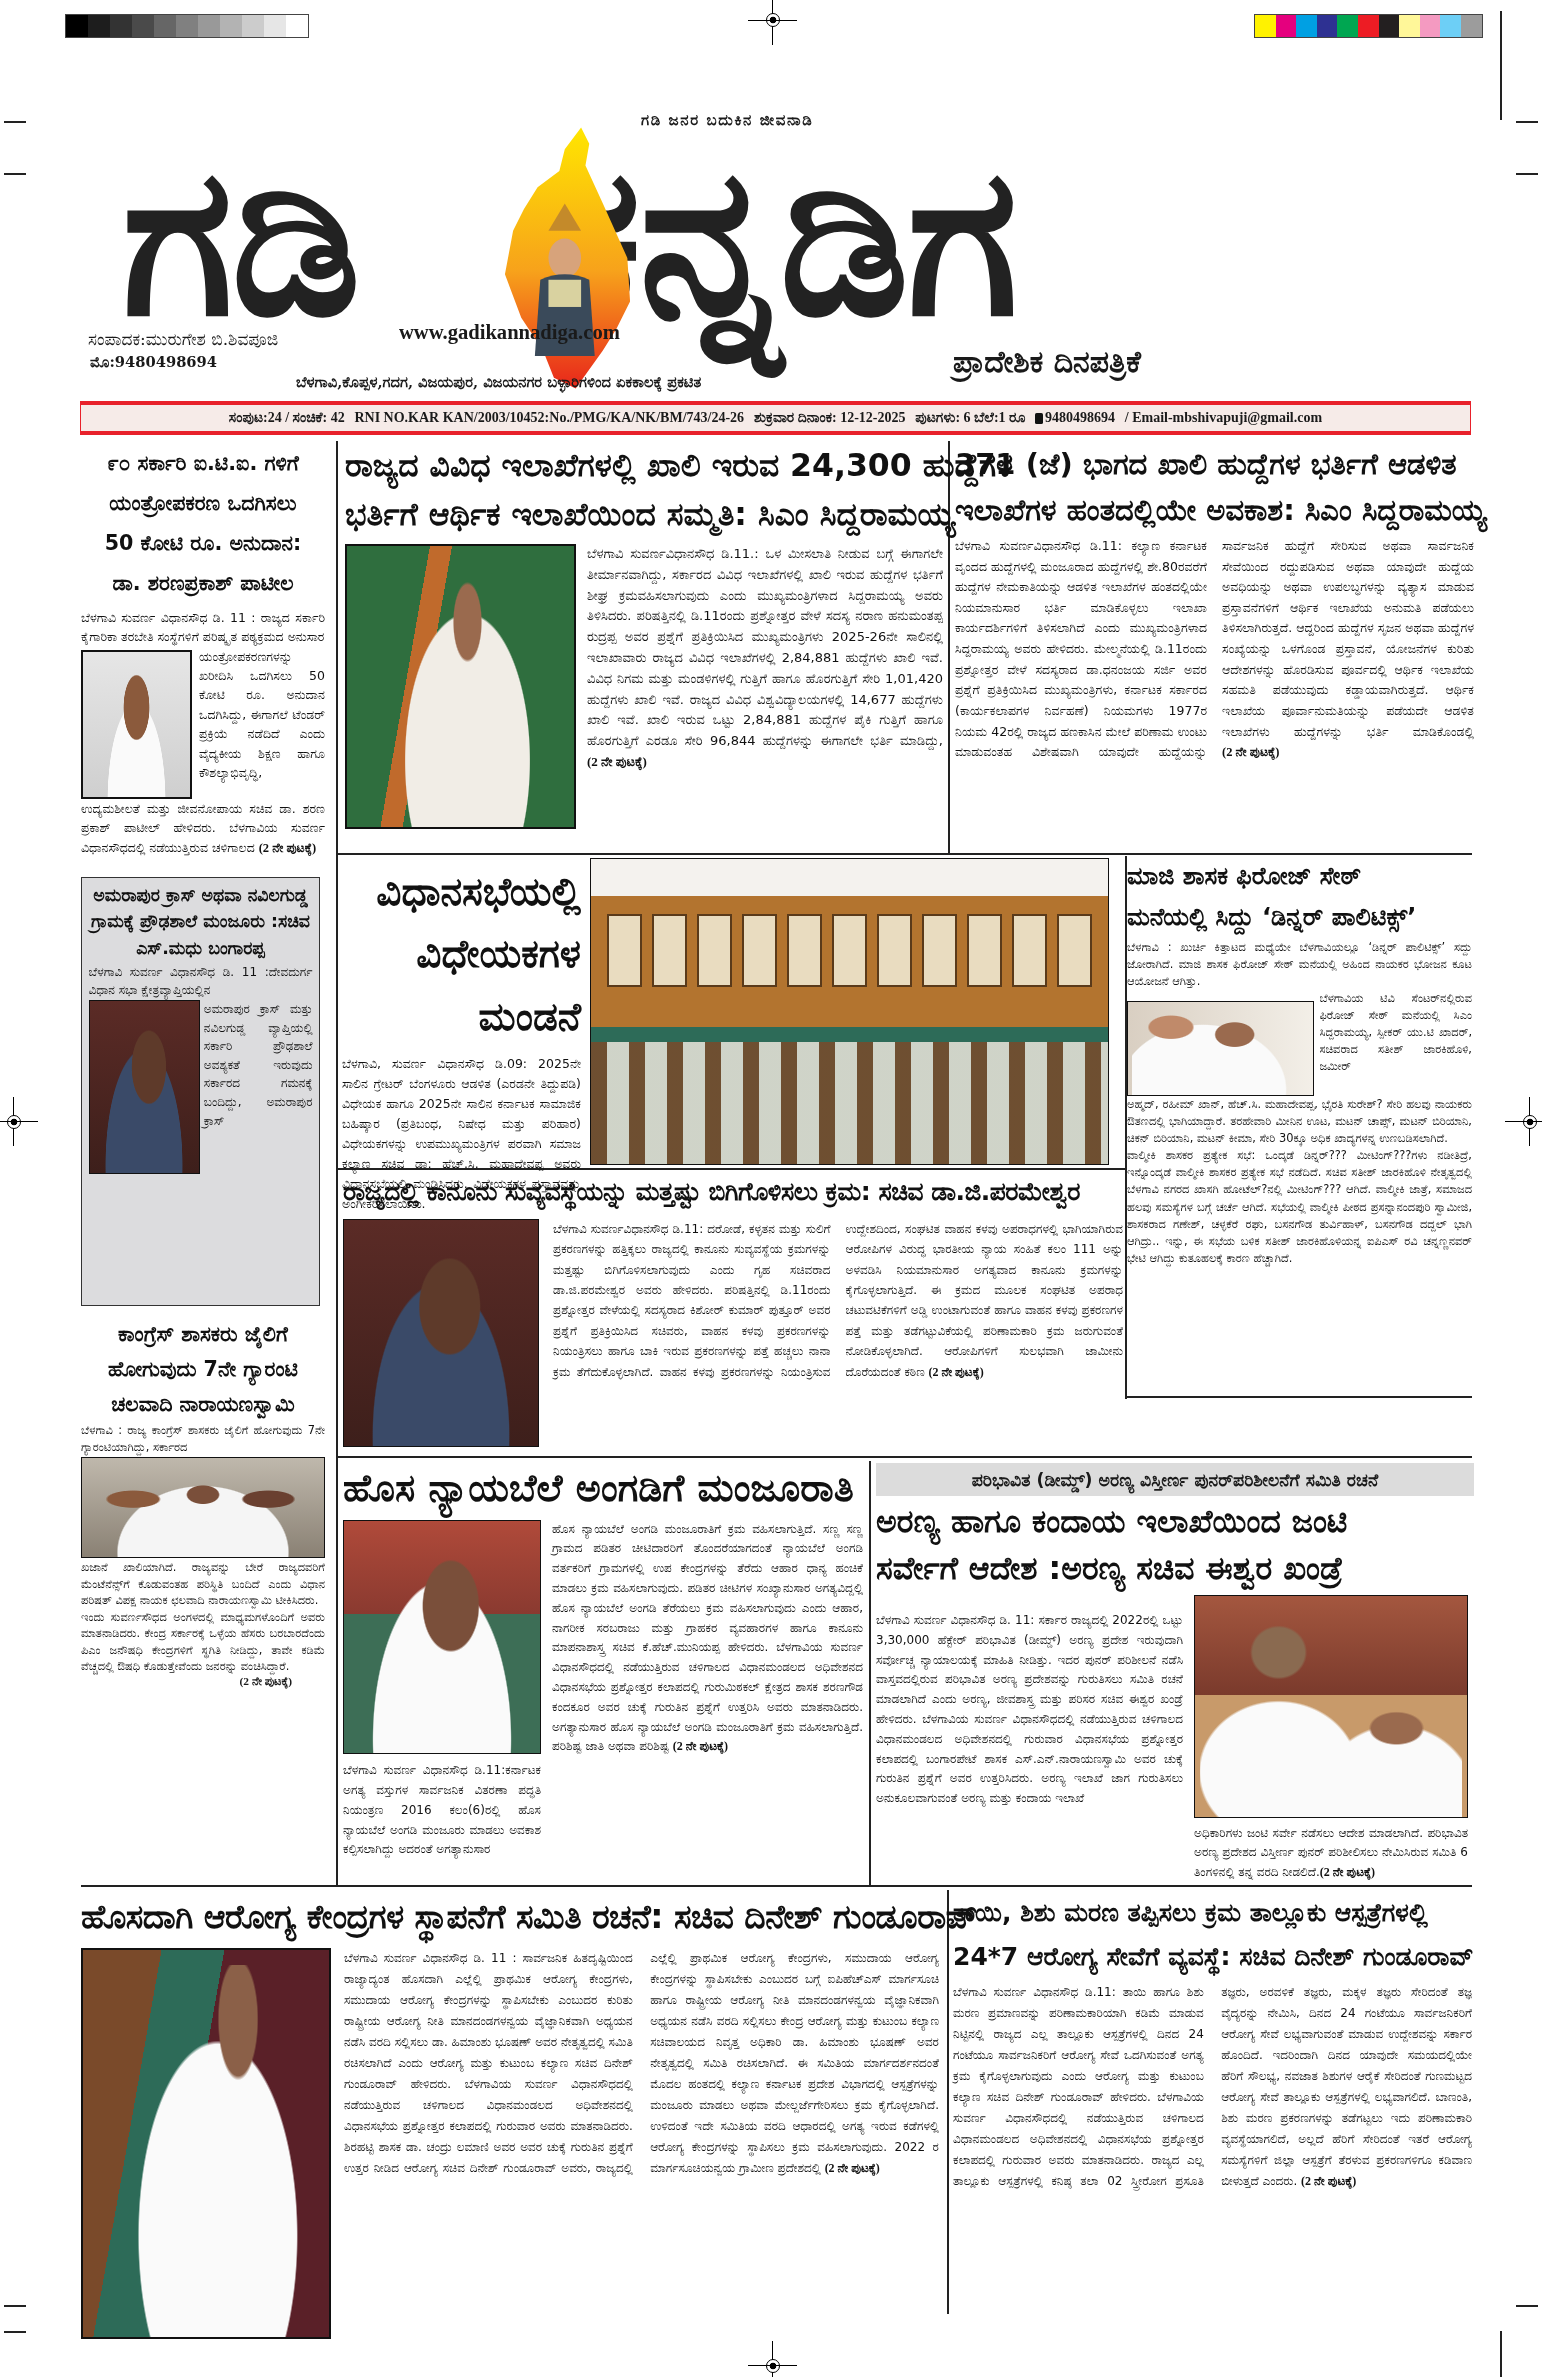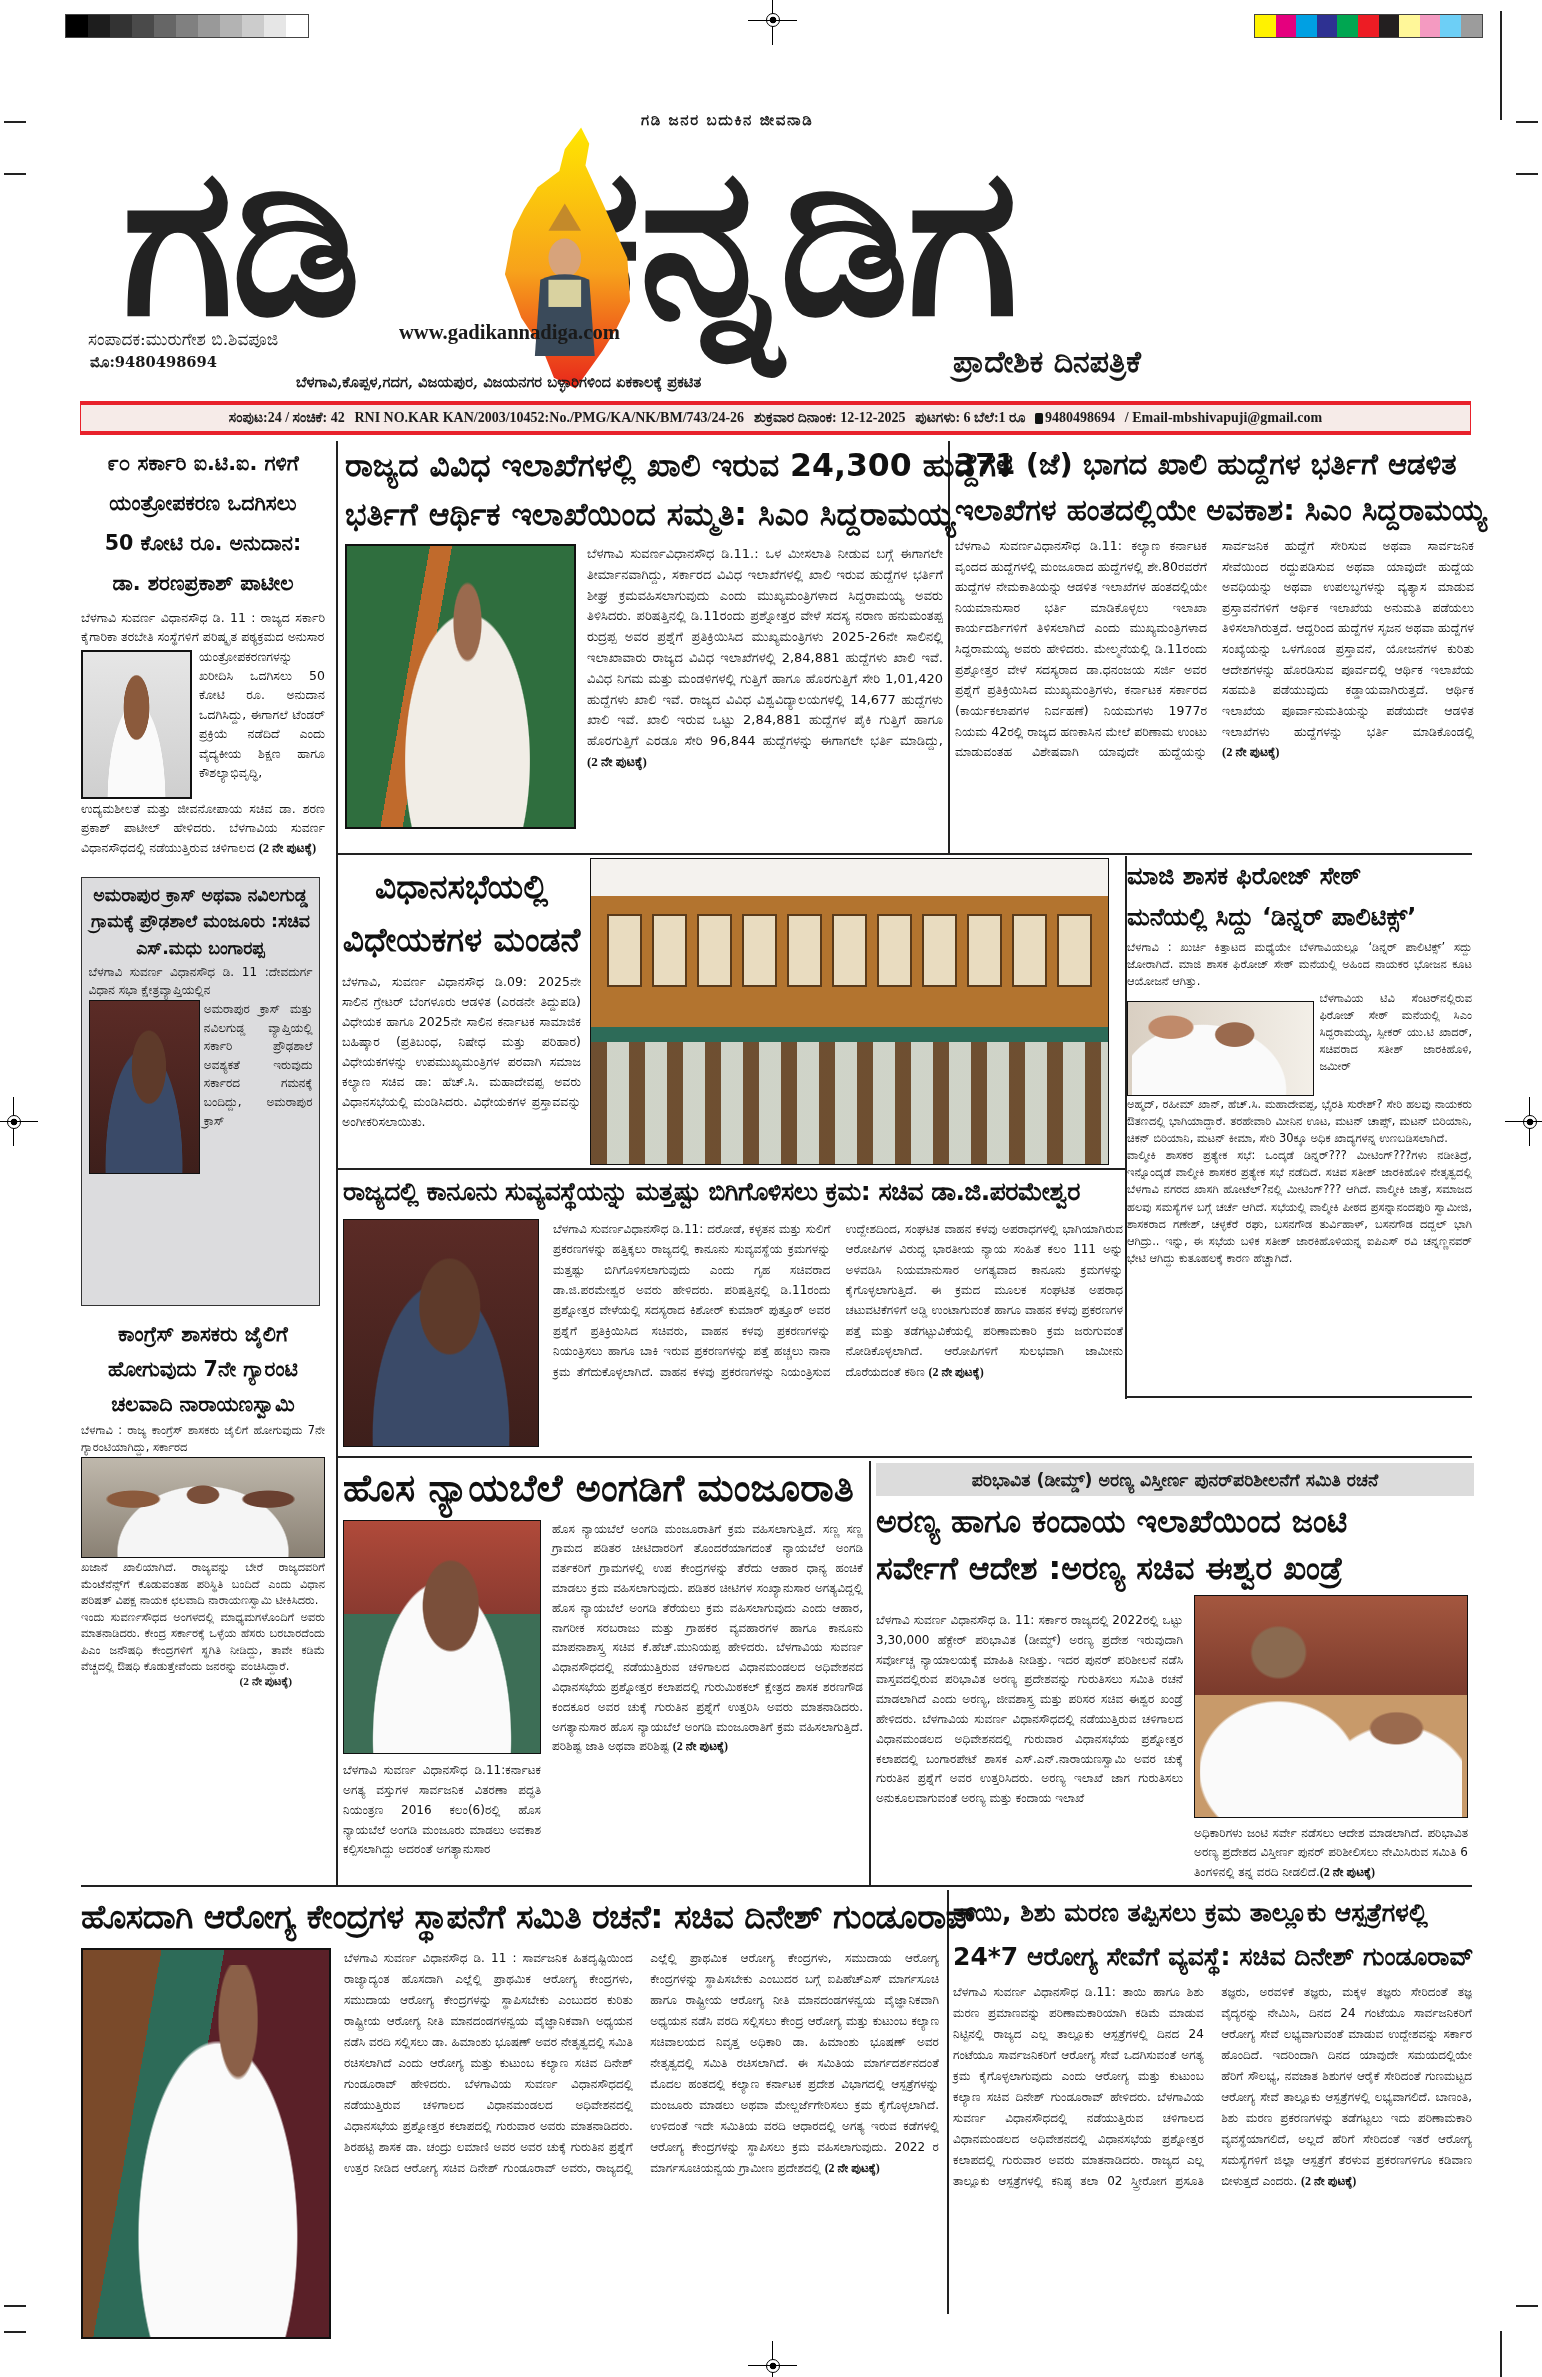--- a/index.html
+++ b/index.html
@@ -207,21 +207,21 @@
   <div class="body" style="font-size:12px;line-height:1.55;margin-top:2.2px">ಬೆಳಗಾವಿ ಸುವರ್ಣ ವಿಧಾನಸೌಧ ಡಿ. 11 :ದೇವದುರ್ಗ ವಿಧಾನ ಸಭಾ ಕ್ಷೇತ್ರವ್ಯಾಪ್ತಿಯಲ್ಲಿನ</div>
   <div style="display:flex;gap:4.3px">
     <div class="photo ph-dark" style="width:111px;height:174px;flex:none;border-width:1.1px">
         <div class="person"></div>
       </div>
     <div class="body" style="font-size:12px;line-height:1.55">ಅಮರಾಪುರ ಕ್ರಾಸ್ ಮತ್ತು ನವಿಲಗುಡ್ಡ ವ್ಯಾಪ್ತಿಯಲ್ಲಿ ಸರ್ಕಾರಿ ಪ್ರೌಢಶಾಲೆ ಅವಶ್ಯಕತೆ ಇರುವುದು ಸರ್ಕಾರದ ಗಮನಕ್ಕೆ ಬಂದಿದ್ದು, ಅಮರಾಪುರ ಕ್ರಾಸ್</div>
   </div>
 </div>
 
 <div class="col" style="left:342px;top:861px;width:239px">
-  <div class="hl" style="font-size:33px;text-align:center;line-height:1.6">
+  <div class="hl" style="font-size:39px;text-align:right;line-height:1.6">
     <div>ವಿಧಾನಸಭೆಯಲ್ಲಿ</div>
     <div>ವಿಧೇಯಕಗಳ ಮಂಡನೆ</div>
   </div>
   <div class="body" style="font-size:12.5px;line-height:1.6;margin-top:5.4px">ಬೆಳಗಾವಿ, ಸುವರ್ಣ ವಿಧಾನಸೌಧ ಡಿ.09: 2025ನೇ ಸಾಲಿನ ಗ್ರೇಟರ್ ಬೆಂಗಳೂರು ಆಡಳಿತ (ಎರಡನೇ ತಿದ್ದುಪಡಿ) ವಿಧೇಯಕ ಹಾಗೂ 2025ನೇ ಸಾಲಿನ ಕರ್ನಾಟಕ ಸಾಮಾಜಿಕ ಬಹಿಷ್ಕಾರ (ಪ್ರತಿಬಂಧ, ನಿಷೇಧ ಮತ್ತು ಪರಿಹಾರ) ವಿಧೇಯಕಗಳನ್ನು ಉಪಮುಖ್ಯಮಂತ್ರಿಗಳ ಪರವಾಗಿ ಸಮಾಜ ಕಲ್ಯಾಣ ಸಚಿವ ಡಾ: ಹೆಚ್.ಸಿ. ಮಹಾದೇವಪ್ಪ ಅವರು ವಿಧಾನಸಭೆಯಲ್ಲಿ ಮಂಡಿಸಿದರು. ವಿಧೇಯಕಗಳ ಪ್ರಸ್ತಾವವನ್ನು ಅಂಗೀಕರಿಸಲಾಯಿತು.</div>
 </div>
 
 <div class="photo ph-assembly" style="position:absolute;left:590px;top:858px;width:519px;height:307px;border-width:1.6px">
   <div class="frames">
       <b></b>
       <b></b>

